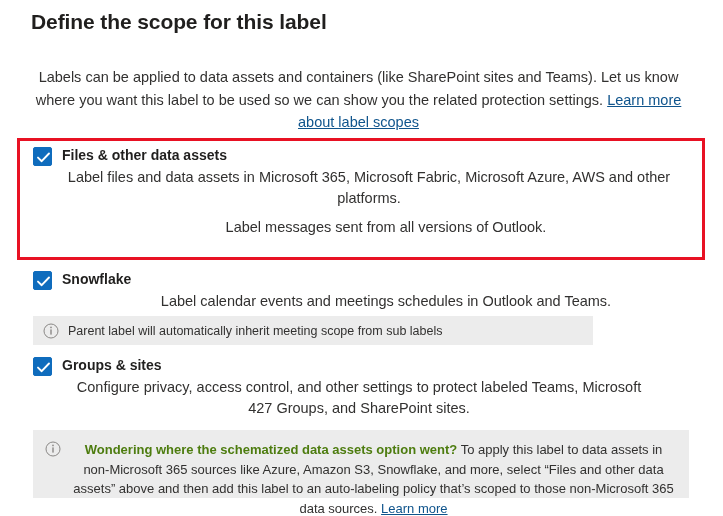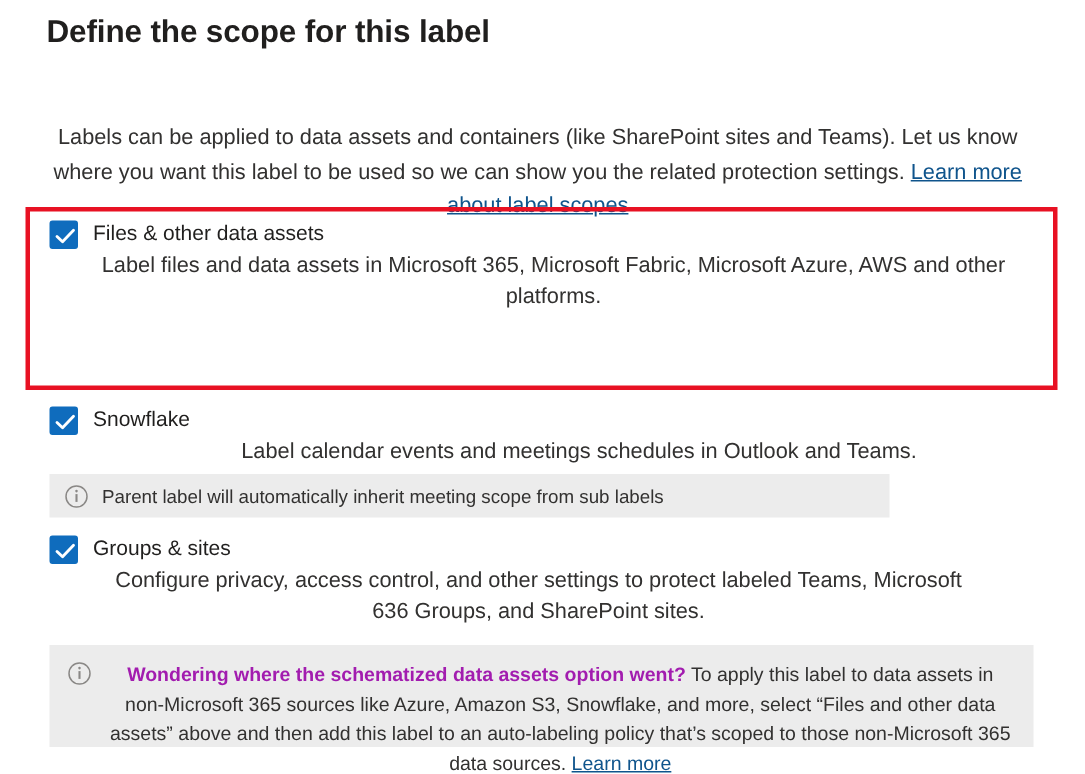--- a/index.html
+++ b/index.html
@@ -32,21 +32,20 @@
     letter-spacing: -0.1px;
   }
   .intro {
     position: absolute;
     left: 31px;
     top: 66px;
     width: 655px;
     font-size: 14.5px;
     line-height: 22.5px;
     color: #323130;
-    margin-top: 15px;
   }
   .link {
     color: #0f548c;
     text-decoration: underline;
     cursor: pointer;
   }
 
   
   .red-box {
     position: absolute;
@@ -80,21 +79,21 @@
     margin-top: 1px;
     cursor: pointer;
   }
   .checkbox svg {
     position: absolute;
     left: 2px;
     top: 2px;
   }
   .opt-label {
     font-size: 14px;
-    font-weight: normal;
+    font-weight: bold;
     color: #201f1e;
     margin-left: 10px;
     line-height: 19px;
   }
   .opt-desc {
     font-size: 14.5px;
     line-height: 21px;
     color: #323130;
     margin-left: 29px;
     margin-top: 1px;
@@ -122,21 +121,21 @@
     font-size: 12.5px;
     line-height: 19px;
     color: #323130;
   }
   .info-text.big {
     font-size: 13px;
     line-height: 19.5px;
   }
   .info-text b {
     font-weight: bold;
-    color: #a21caf;
+    color: #4d7c0f;
   }
 </style>
 </head>
 <body>
 
 <div class="page">
 
   <div class="page-title">Define the scope for this label</div>
 
   <div class="intro">
@@ -149,20 +148,21 @@
         <svg width="15" height="15" viewBox="0 0 15 15">
           <path d="M2 7.6 L5.7 11.2 L13 3.5" fill="none" stroke="#ffffff" stroke-width="1.9" stroke-linecap="round" stroke-linejoin="round"></path>
         </svg>
       </div>
       <div class="opt-label">Files &amp; other data assets</div>
     </div>
     <div class="opt-desc" style="width:648px;margin-left:12px;">Label files and data assets in Microsoft 365, Microsoft Fabric, Microsoft Azure, AWS and other platforms.</div>
   </div>
 
   <div class="option" style="top:216px; width:650px;">
+    <div class="opt-desc" style="width:648px;">Label messages sent from all versions of Outlook.</div>
   </div>
 
   <div class="red-box"></div>
 
   <div class="option" style="top:270px; width:650px;">
     <div class="opt-head">
       <div class="checkbox">
         <svg width="15" height="15" viewBox="0 0 15 15">
           <path d="M2 7.6 L5.7 11.2 L13 3.5" fill="none" stroke="#ffffff" stroke-width="1.9" stroke-linecap="round" stroke-linejoin="round"></path>
         </svg>
@@ -183,21 +183,21 @@
 
   <div class="option" style="top:356px; width:650px;">
     <div class="opt-head">
       <div class="checkbox">
         <svg width="15" height="15" viewBox="0 0 15 15">
           <path d="M2 7.6 L5.7 11.2 L13 3.5" fill="none" stroke="#ffffff" stroke-width="1.9" stroke-linecap="round" stroke-linejoin="round"></path>
         </svg>
       </div>
       <div class="opt-label">Groups &amp; sites</div>
     </div>
-    <div class="opt-desc indent-more" style="width:580px;">Configure privacy, access control, and other settings to protect labeled Teams, Microsoft 636 Groups, and SharePoint sites.</div>
+    <div class="opt-desc indent-more" style="width:580px;">Configure privacy, access control, and other settings to protect labeled Teams, Microsoft 427 Groups, and SharePoint sites.</div>
   </div>
 
   <div class="infobar" style="left:33px; top:430px; width:656px; height:68px; padding:10px 12px;">
     <svg class="info-icon" viewBox="0 0 16 16">
       <circle cx="8" cy="8" r="7" fill="none" stroke="#8a8886" stroke-width="1"></circle>
       <circle cx="8" cy="4.4" r="0.85" fill="#8a8886"></circle>
       <rect x="7.3" y="6.4" width="1.4" height="5.2" fill="#8a8886"></rect>
     </svg>
     <div class="info-text big"><b>Wondering where the schematized data assets option went?</b><span> To apply this label to data assets in non-Microsoft 365 sources like Azure, Amazon S3, Snowflake, and more, select “Files and other data assets” above and then add this label to an auto-labeling policy that’s scoped to those non-Microsoft 365 data sources. </span><a class="link">Learn more</a></div>
   </div>

